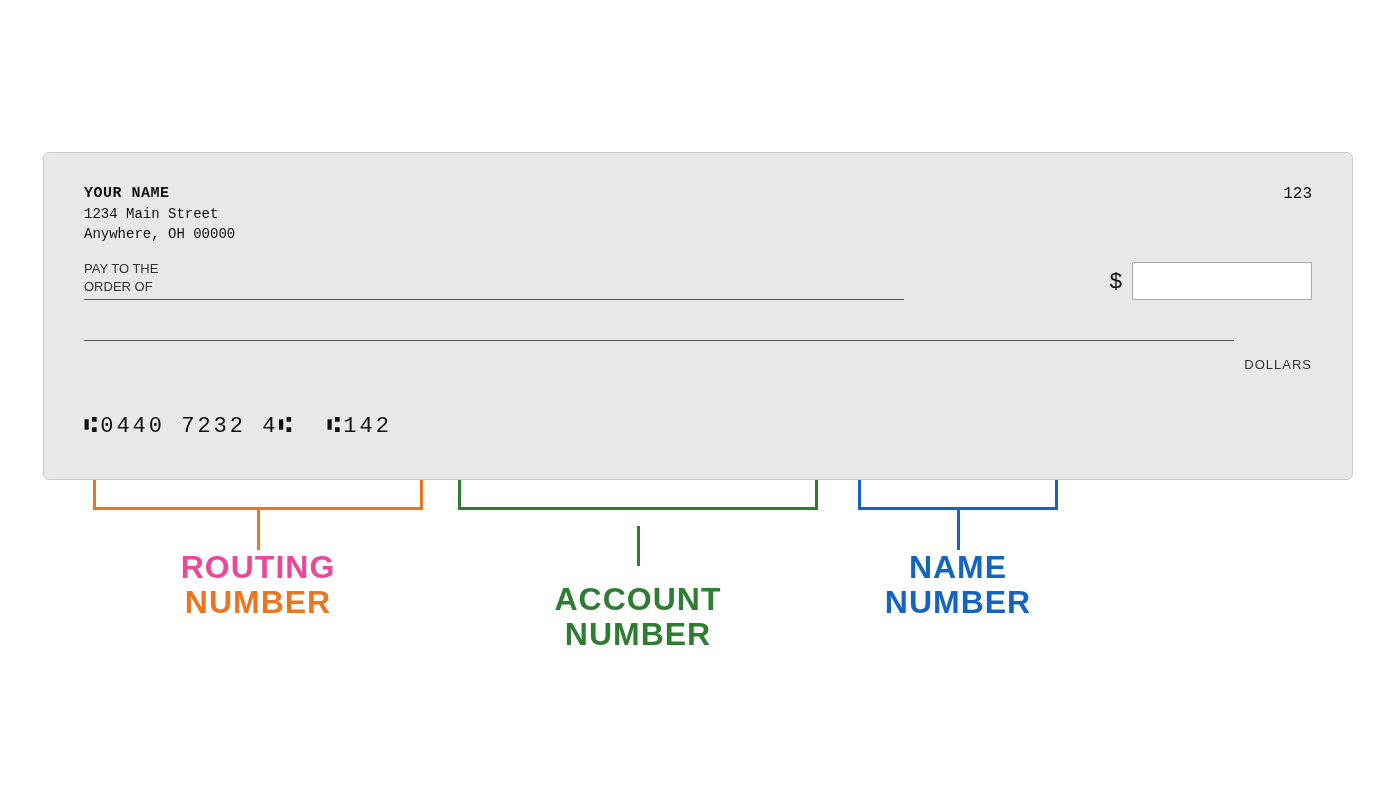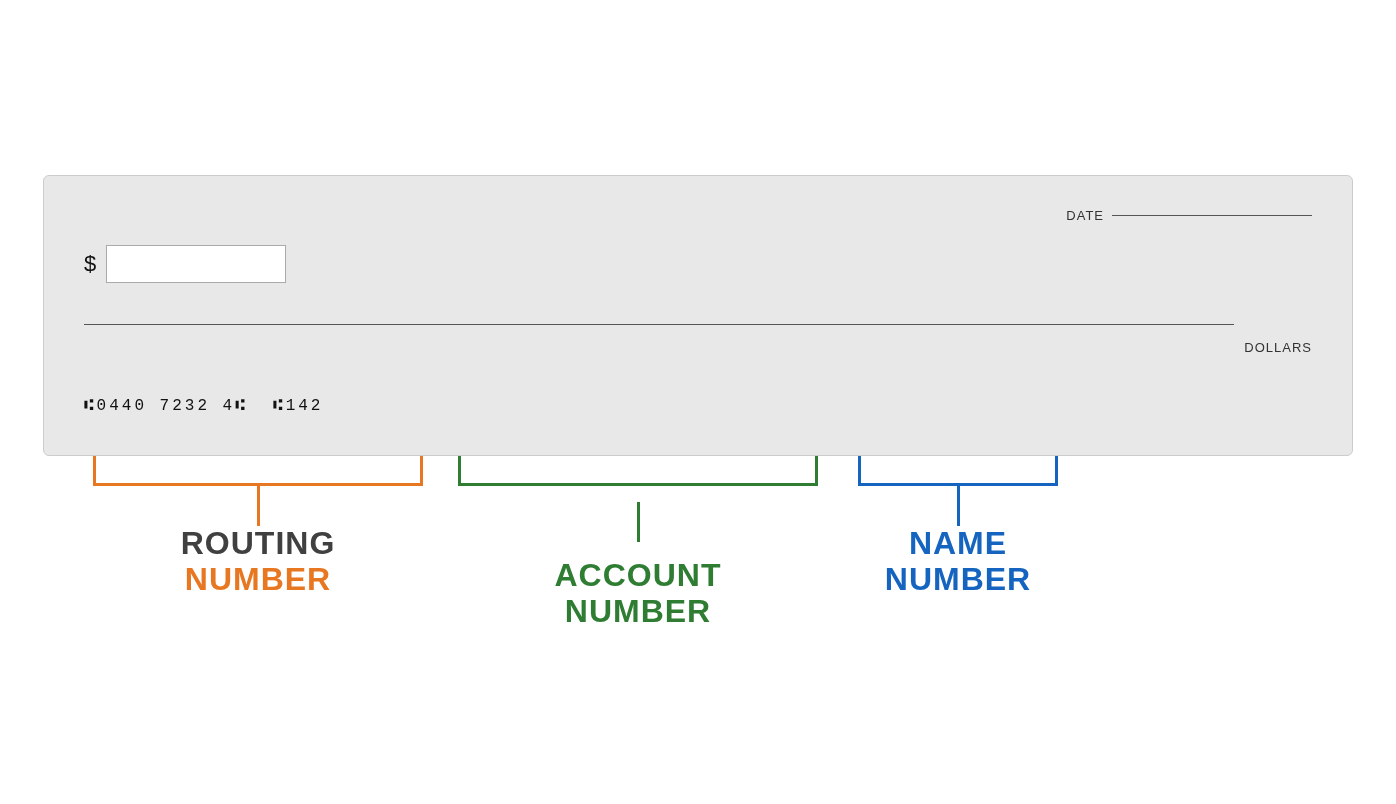--- a/index.html
+++ b/index.html
@@ -163,21 +163,21 @@
     .micr-row {
       display: flex;
       align-items: center;
       gap: 0;
       margin-bottom: 0;
       padding-top: 10px;
     }
 
     .micr-text {
       font-family: 'Courier New', monospace;
-      font-size: 16px;
+      font-size: 22px;
       color: #111;
       letter-spacing: 3px;
       font-weight: 400;
     }
 
     .bracket-top-routing {
       width: 330px;
       height: 30px;
       border-left: 3px solid #e87722;
       border-right: 3px solid #e87722;
@@ -192,21 +192,21 @@
     }
 
     .label-routing {
       text-align: center;
       line-height: 1.1;
     }
 
     .label-routing-line1 {
       font-size: 32px;
       font-weight: 800;
-      color: #404040;
+      color: #ec4899;
       letter-spacing: 1px;
       display: block;
     }
 
     .label-routing-line2 {
       font-size: 32px;
       font-weight: 800;
       color: #e87722;
       letter-spacing: 1px;
       display: block;
@@ -307,27 +307,35 @@
       margin-left: 30px;
     }
   </style>
 </head>
 <body>
 
 <div class="outer-container">
 
   <div class="check">
 
-
-    <div class="check-date-row">
-      <span class="check-date-label">DATE</span>
-      <div class="check-date-line"></div>
-    </div>
+    <div class="check-top">
+      <div class="check-address">
+        <span class="check-name">YOUR NAME</span>
+        <span class="check-street">1234 Main Street</span>
+        <span class="check-city">Anywhere, OH 00000</span>
+      </div>
+      <span class="check-number">123</span>
+    </div>
+
 
     <div class="check-pay-row">
+      <div class="check-pay-left">
+        <span class="check-pay-label">PAY TO THE<br>ORDER OF</span>
+        <div class="check-pay-line"></div>
+      </div>
       <div class="check-amount-box">
         <span class="check-dollar-sign">$</span>
         <div class="check-amount-rect"></div>
       </div>
     </div>
 
     <div class="check-dollars-row">
       <div class="check-long-line"></div>
       <span class="check-dollars-label">DOLLARS</span>
     </div>

